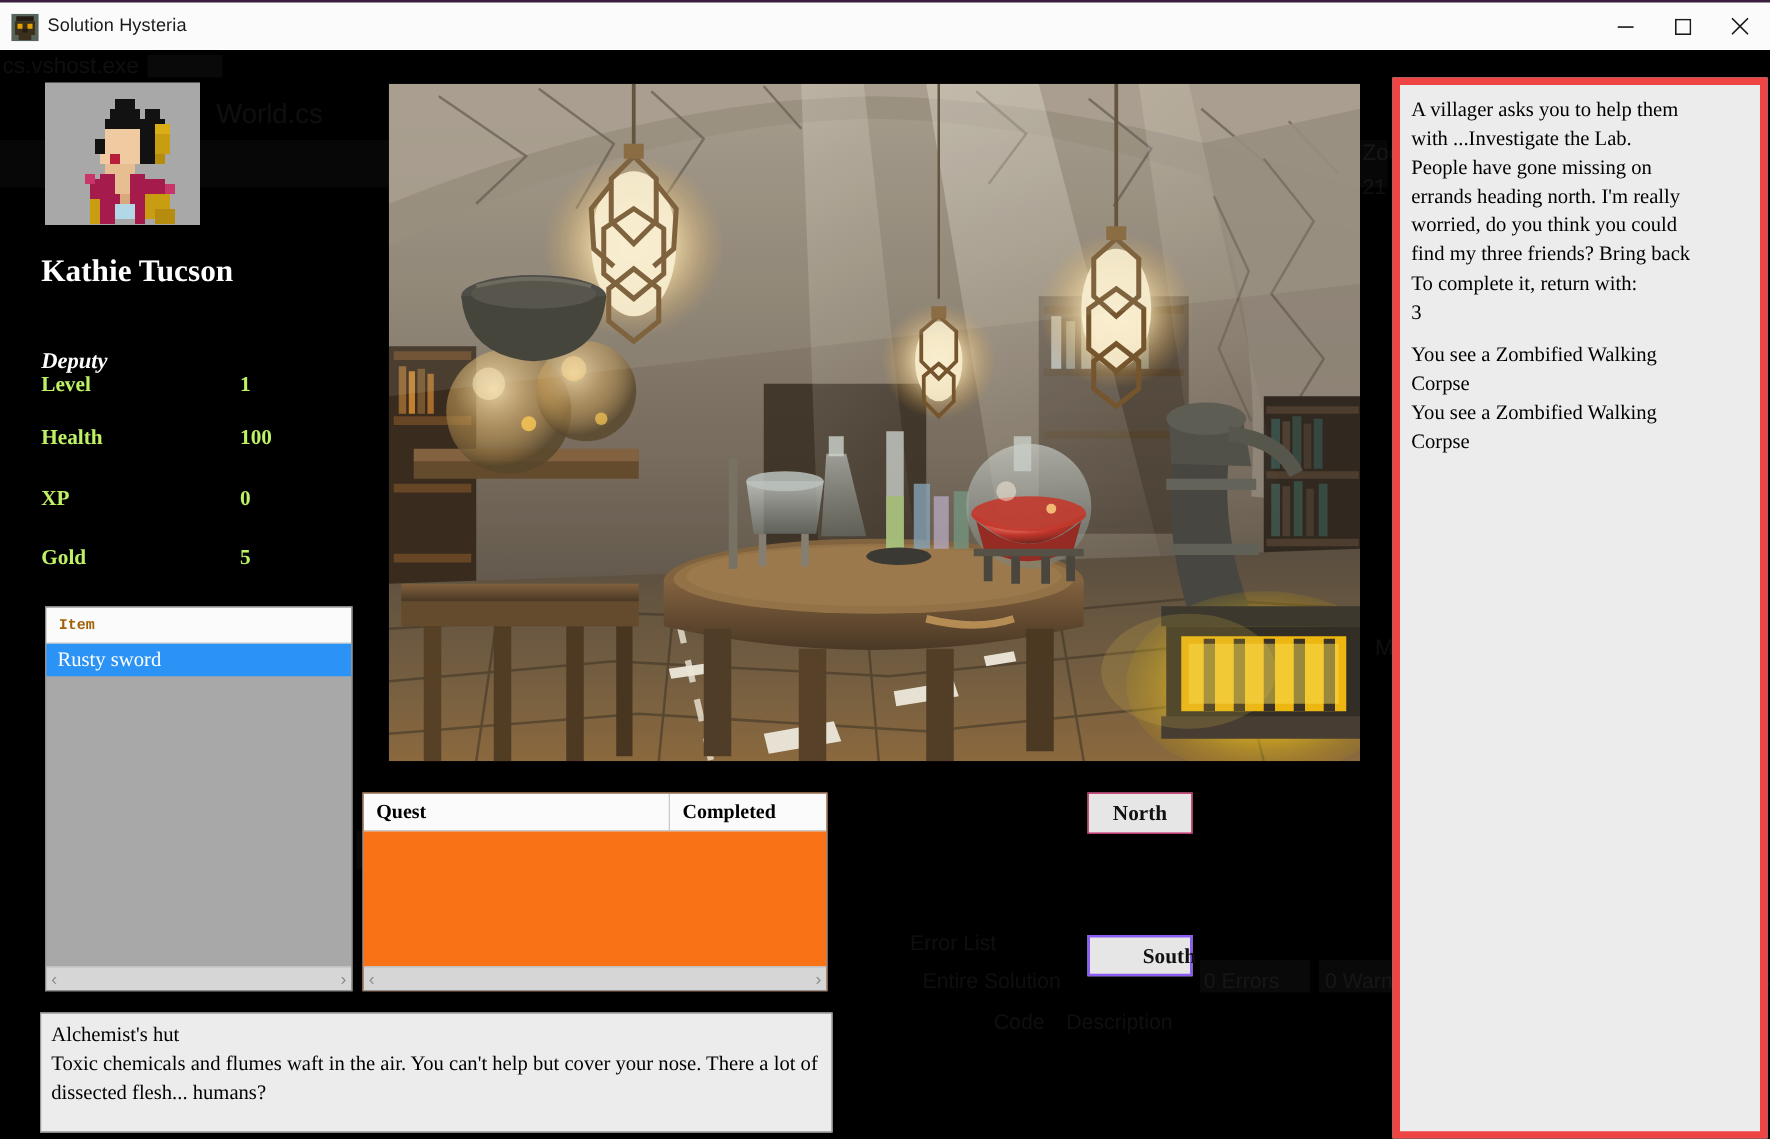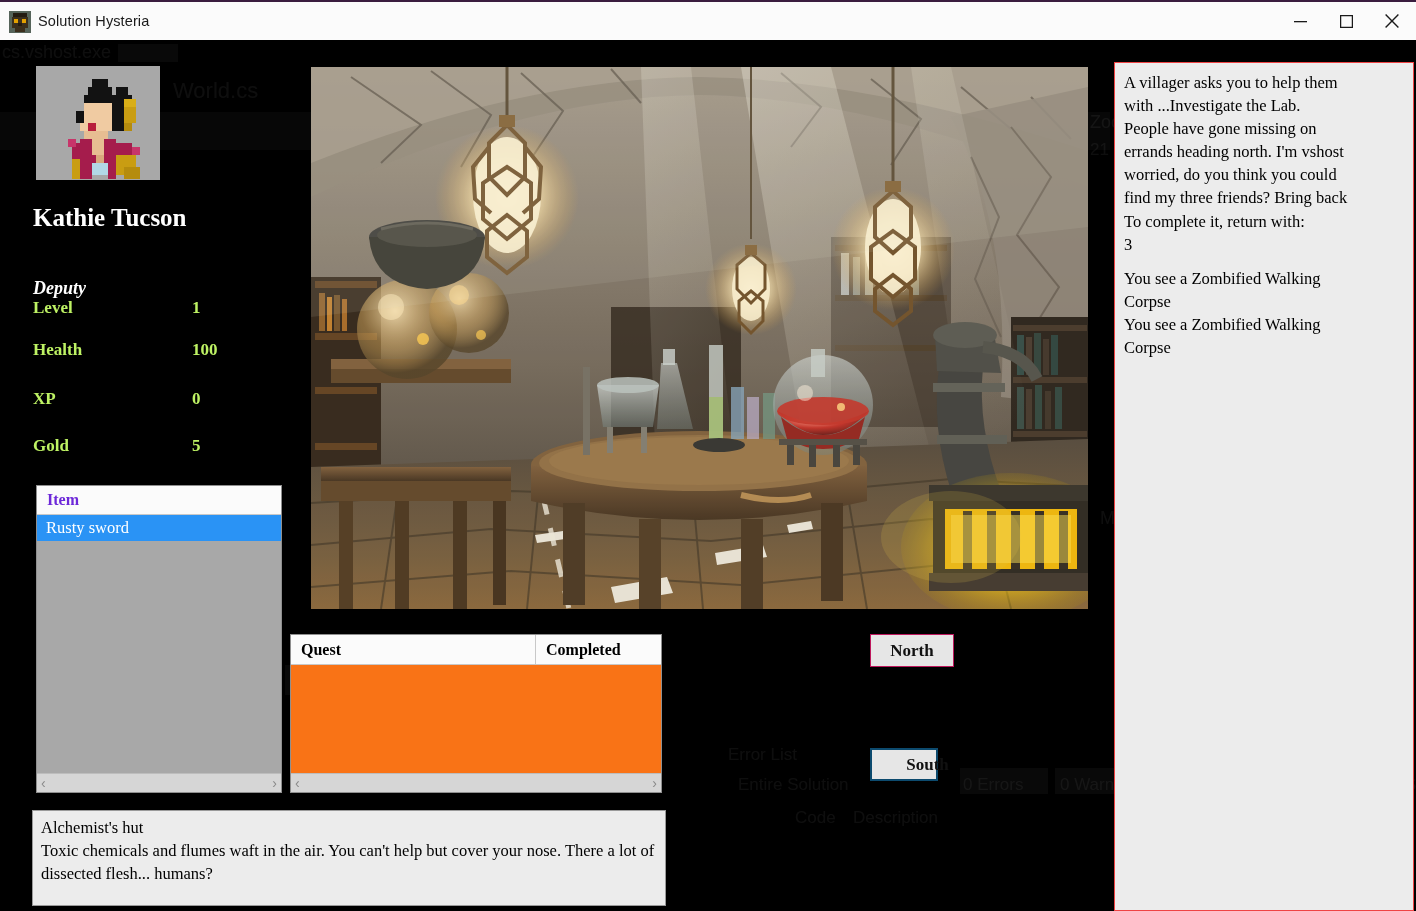--- a/index.html
+++ b/index.html
@@ -101,22 +101,22 @@
     overflow: hidden;
   }
   #inv-header {
     height: 29px;
     background: #fbfbfb;
     border-bottom: 1px solid #c8c8c8;
     display: flex; align-items: center;
     padding-left: 10px;
   }
   #inv-header span {
-    font-family: Liberation Serif, serif;
-    font-weight: bold; font-size: 16px; color: #6d28d9;
+    font-family: Liberation Mono, monospace;
+    font-weight: bold; font-size: 12px; color: #a16207;
   }
   .inv-row {
     height: 26px;
     display: flex; align-items: center;
     padding-left: 9px;
     font-family: "Liberation Serif", serif;
     font-size: 16.5px;
   }
   .inv-row.sel {
     background: #2a93f5;
@@ -185,22 +185,22 @@
   .navbtn {
     position: absolute;
     background: #e6e6e6;
     border: 1px solid #be185d;
     font-family: "Liberation Serif", serif;
     font-weight: bold; font-size: 17px; color: #111;
     display: flex; align-items: center; justify-content: center;
   }
   #btn-north { left: 870px; top: 634px; width: 84px; height: 33px; }
   #btn-south {
-    left: 870px; top: 748px; width: 68px; height: 33px;
-    border: 2px solid #0c4a6e;
+    left: 870px; top: 748px; width: 84px; height: 33px;
+    border: 2px solid #8b5cf6;
     padding-left: 47px;
   }
 
   
   #descbox {
     position: absolute; left: 32px; top: 810px;
     width: 634px; height: 96px;
     background: #ececec;
     border: 1px solid #9a9a9a;
     padding: 6px 8px 0 8px;
@@ -210,21 +210,21 @@
     font-family: "Liberation Serif", serif;
     font-size: 16.5px; color: #000;
     line-height: 1.38;
   }
 
   
   #logpanel {
     position: absolute; left: 1114px; top: 62px;
     width: 300px; height: 849px;
     background: #ececec;
-    border: 1px solid #ef4444;
+    border: 6px solid #ef4444;
     padding: 8px 9px 0 9px;
     overflow: hidden;
   }
   #logpanel .logline {
     font-family: "Liberation Serif", serif;
     font-size: 16.5px; color: #000;
     line-height: 1.40;
   }
   #logpanel .logline.blank { height: 11px; }
 </style>
@@ -680,21 +680,21 @@
 
   <div id="descbox">
     <div>Alchemist's hut</div>
     <div>Toxic chemicals and flumes waft in the air. You can't help but cover your nose. There a lot of dissected flesh... humans?</div>
   </div>
 
   <div id="logpanel">
     <div class="logline">A villager asks you to help them</div>
     <div class="logline">with ...Investigate the Lab.</div>
     <div class="logline">People have gone missing on</div>
-    <div class="logline">errands heading north. I'm vshost</div>
+    <div class="logline">errands heading north. I'm really</div>
     <div class="logline">worried, do you think you could</div>
     <div class="logline">find my three friends? Bring back</div>
     <div class="logline">To complete it, return with:</div>
     <div class="logline">3</div>
     <div class="logline blank"></div>
     <div class="logline">You see a Zombified Walking</div>
     <div class="logline">Corpse</div>
     <div class="logline">You see a Zombified Walking</div>
     <div class="logline">Corpse</div>
   </div>

